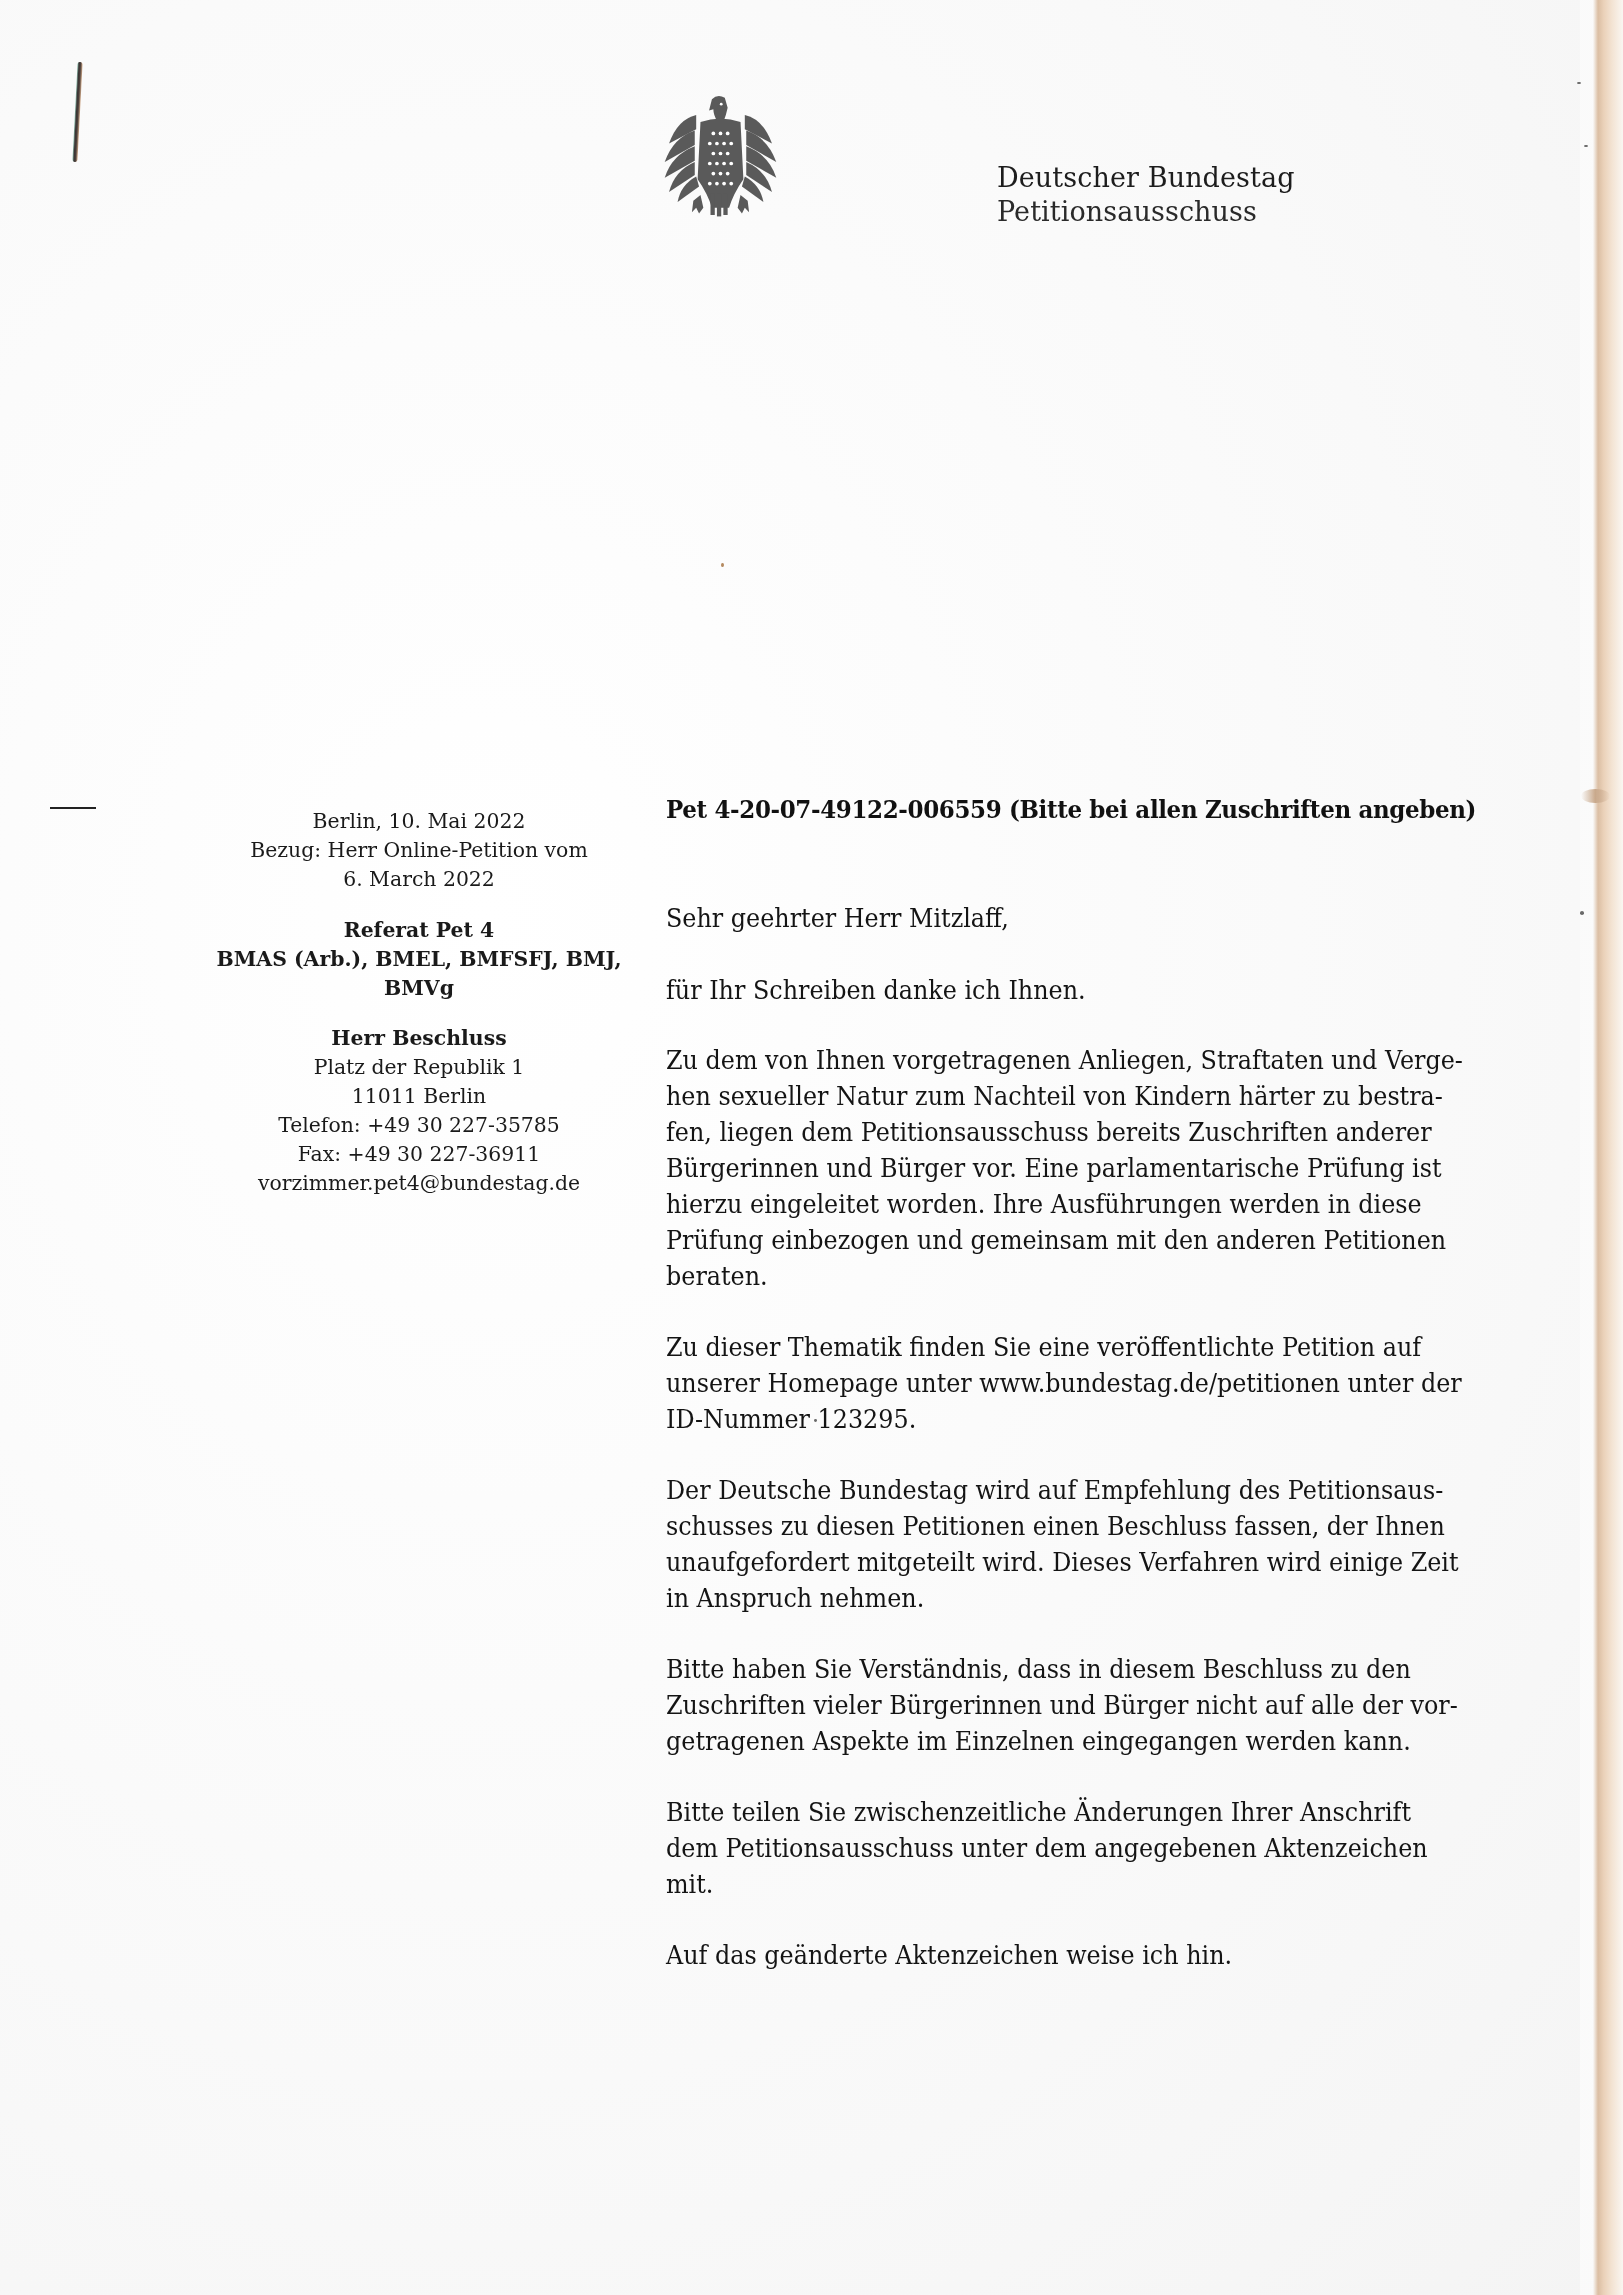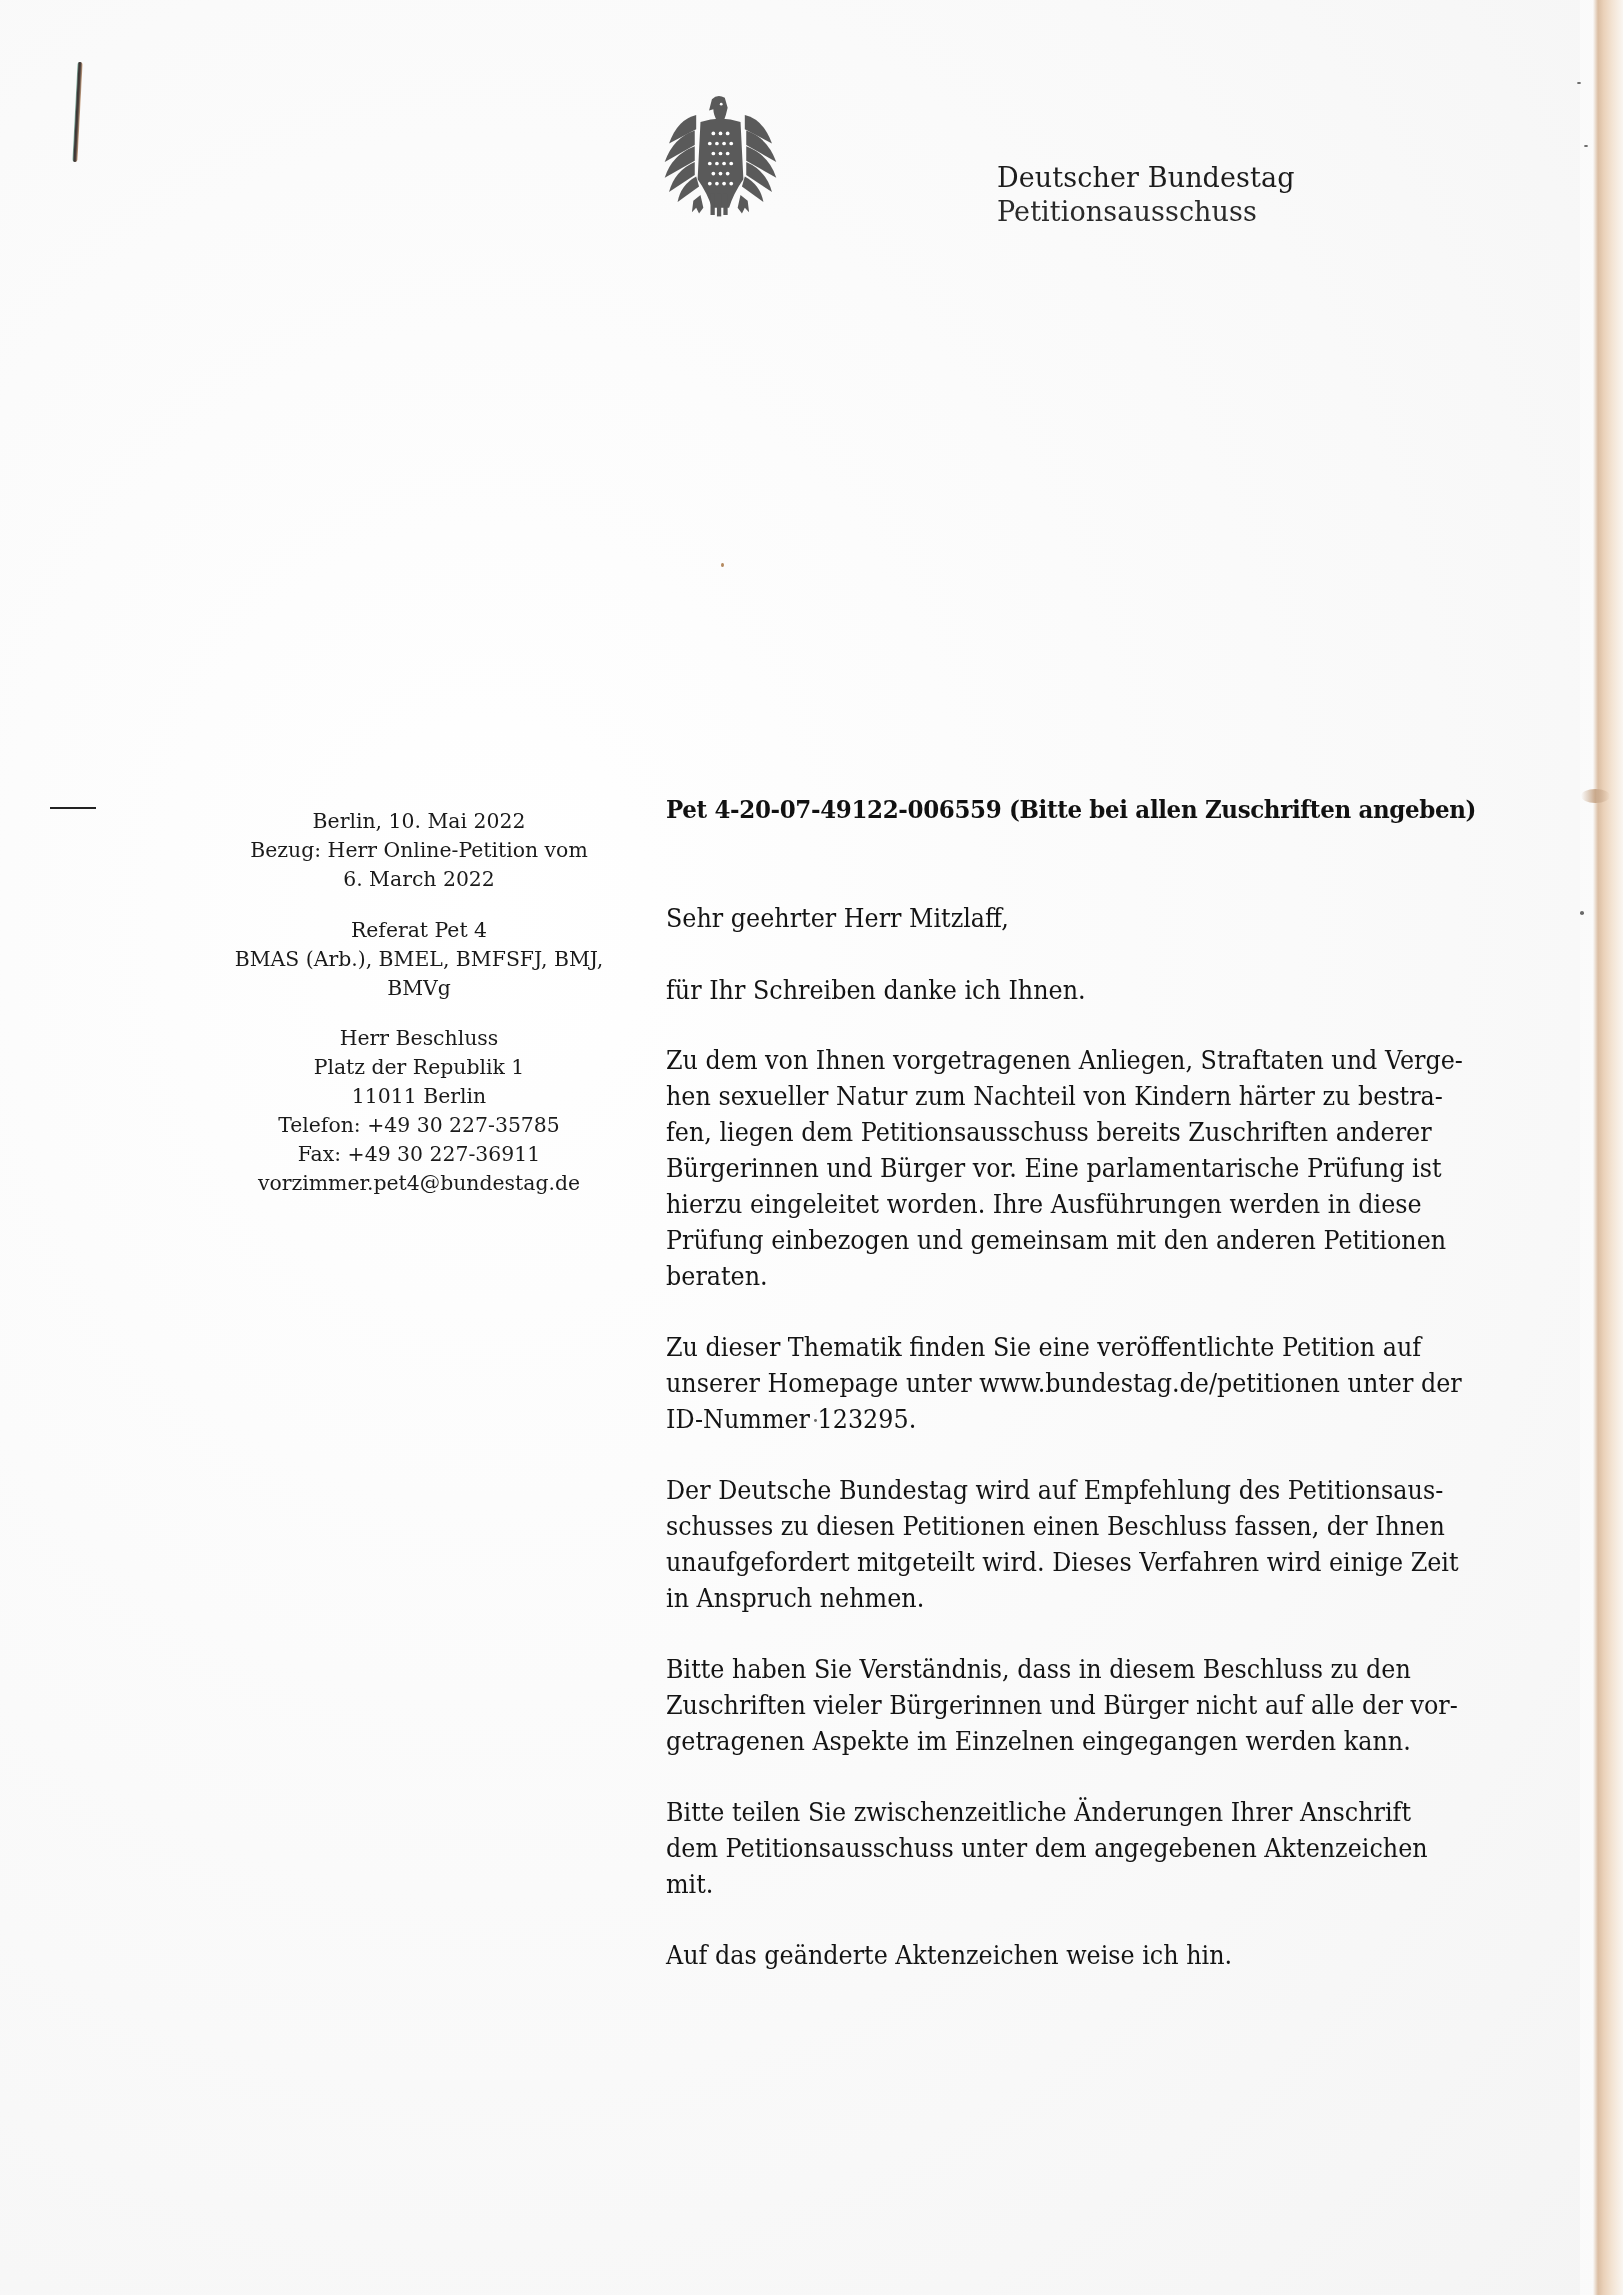--- a/index.html
+++ b/index.html
@@ -84,21 +84,21 @@
     .info {
       position: absolute;
       left: 204px; top: 807px;
       font-size: 20.4px;
       line-height: 29px;
       color: #1a1a1a;
       width: 430px;
       text-align: center;
     }
     .info .gap { height: 21.5px; }
-    .info .bold { font-weight: normal; }
+    .info .bold { font-weight: bold; }
     .info div { white-space: nowrap; }
 
     
     .reference {
       position: absolute;
       left: 666px; top: 795px;
       font-size: 25px;
       font-weight: bold;
       color: #111;
       white-space: nowrap;

